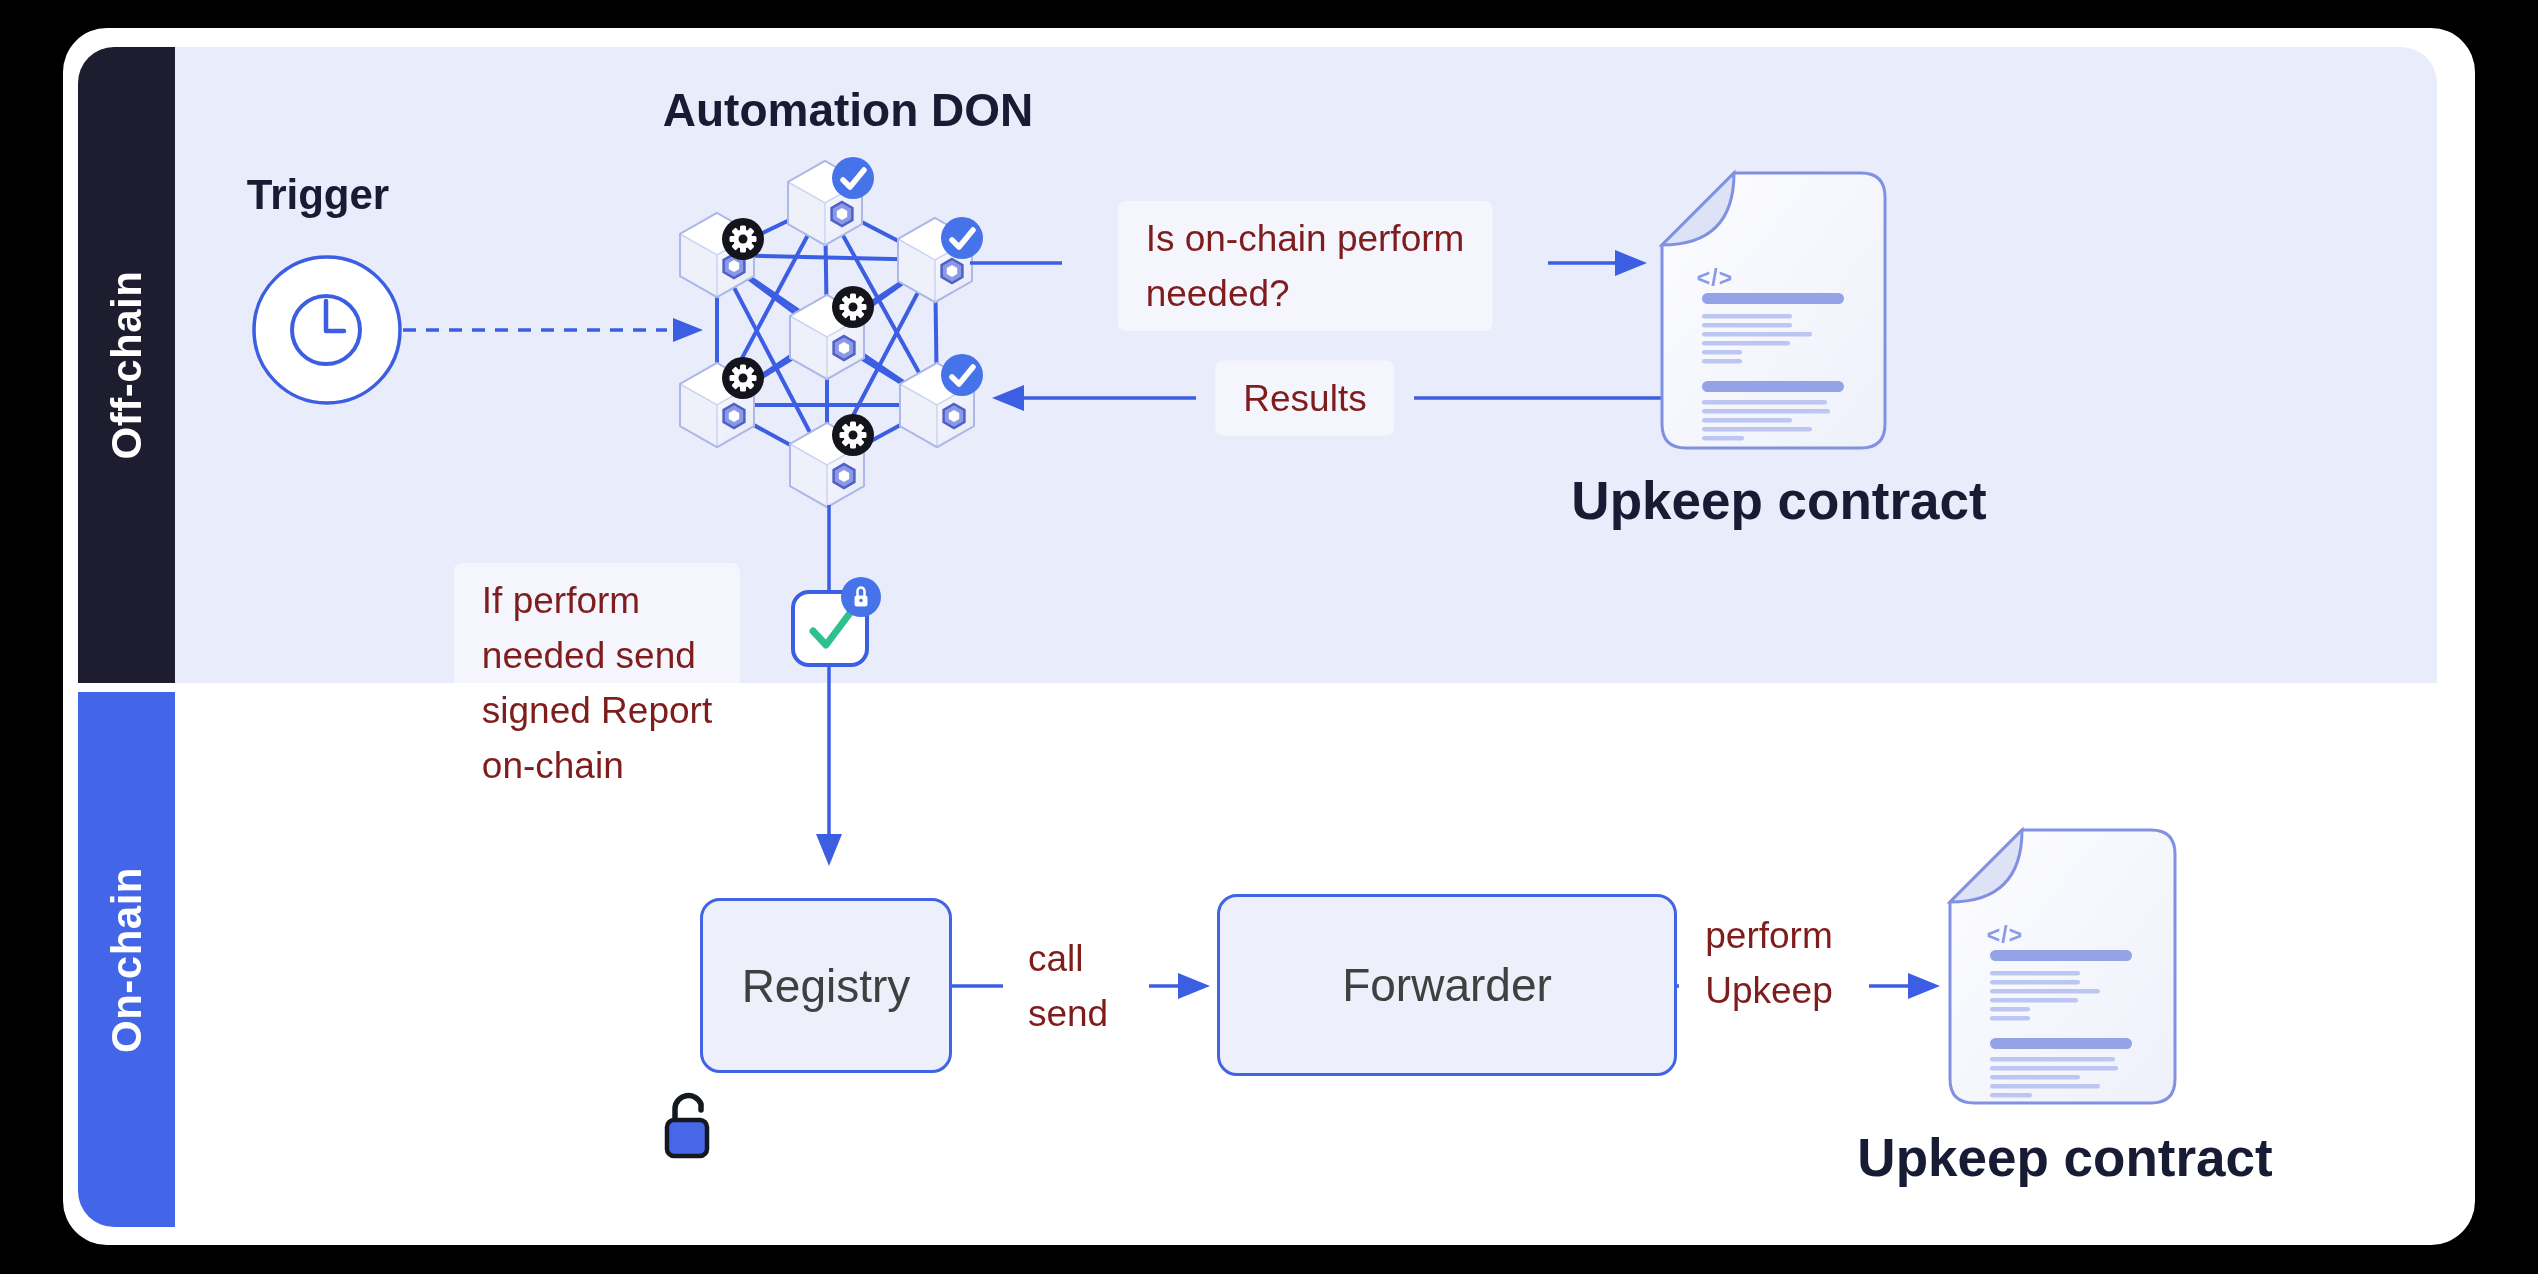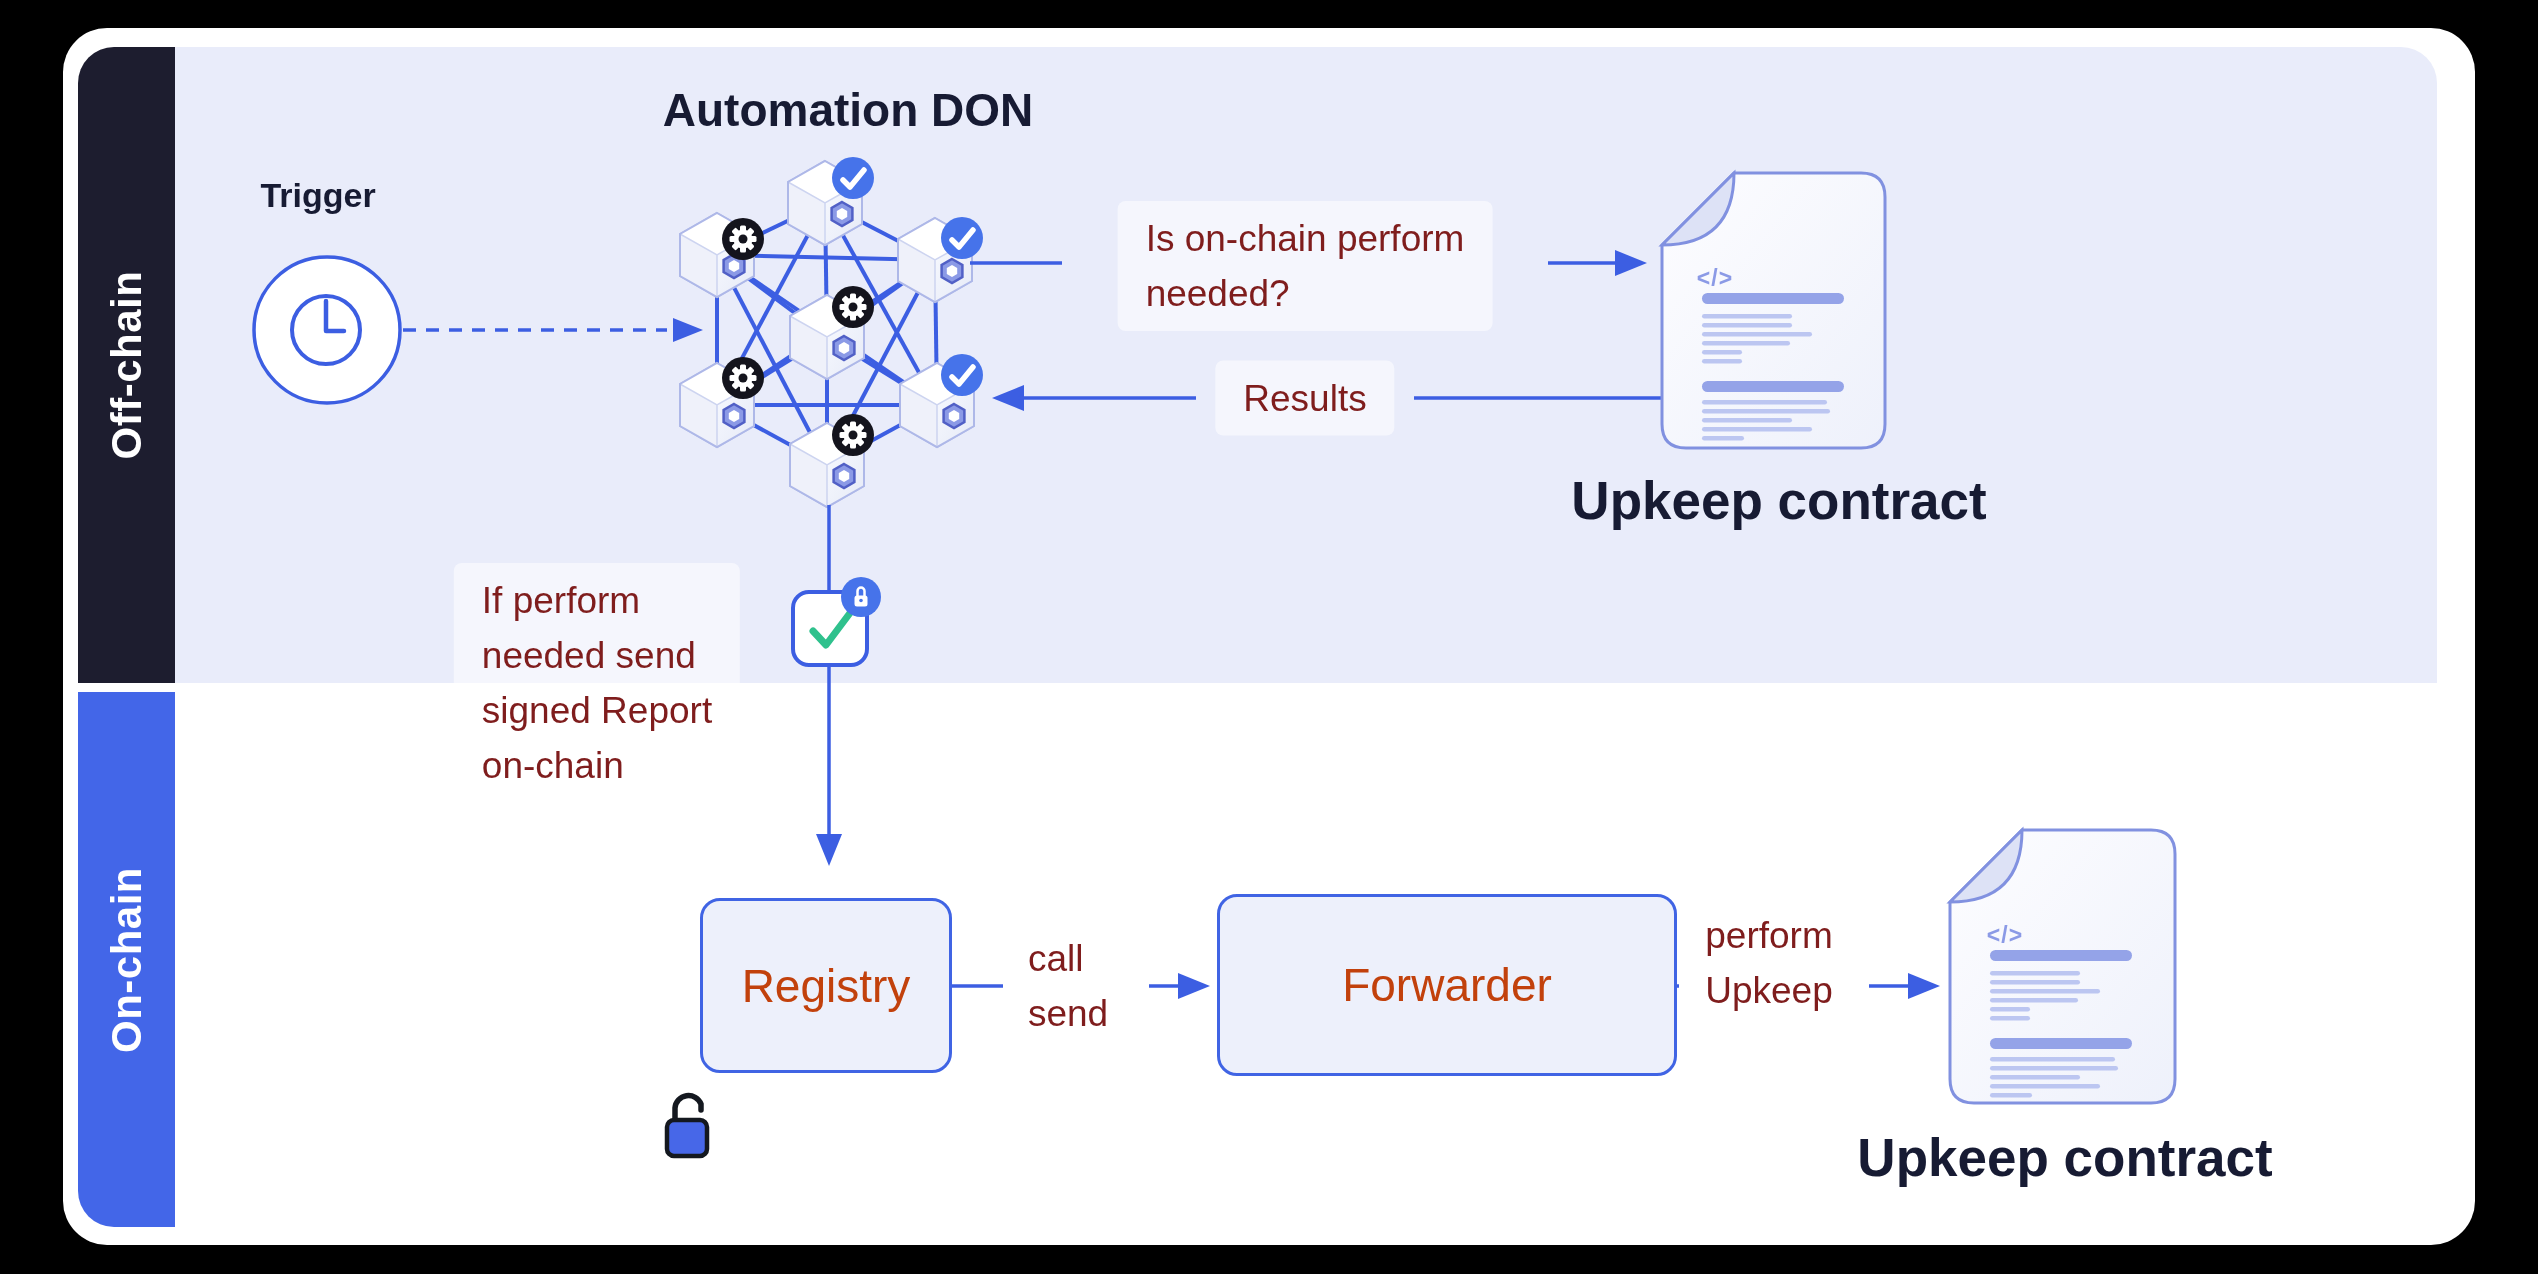--- a/index.html
+++ b/index.html
@@ -13,21 +13,21 @@
   #onbar{left:15px;top:664px;width:97px;height:535px;background:#4366e8;border-radius:0 0 0 36px}
   .vlabel{position:absolute;color:#fff;font-weight:bold;font-size:42px;letter-spacing:.5px;
           transform:translate(-50%,-50%) rotate(-90deg);white-space:nowrap}
   svg.overlay{position:absolute;left:0;top:0}
   .lbl{position:absolute;transform:translate(-50%,-50%);white-space:nowrap;text-align:left}
   .bold{font-weight:bold;color:#171b33;font-size:53px}
   .note{color:#7f1d1d;font-size:37px;line-height:55px;font-weight:400}
   .notebg{background:rgba(255,255,255,.55);border-radius:8px;padding:10px 28px}
   .obox{position:absolute;box-sizing:border-box;background:#edf0fb;border:3px solid #4064e4;
         border-radius:20px;display:flex;align-items:center;justify-content:center;
-        font-size:46px;color:#c2410c}
+        font-size:46px;color:#404040}
   .code{position:absolute;transform:translate(-50%,-50%);color:#8b9ae6;font-weight:bold;
         font-size:23px;letter-spacing:1px}
 </style>
 </head>
 <body>
 
 <div class="card">
 
   <div class="panel" id="lavender"></div>
   <div class="panel" id="offbar"></div>
@@ -212,21 +212,21 @@
 
     <g>
       <path d="M612,1091 V1080 A13.5,13.5 0 0 1 638,1076 V1082" fill="none" stroke="#14181f" stroke-width="5.5" stroke-linecap="round"></path>
       <rect x="604" y="1092" width="40" height="36" rx="7" fill="#4767e8" stroke="#14181f" stroke-width="4.5"></rect>
     </g>
   </svg>
 
   <div class="vlabel" style="left:64px;top:337px">Off-chain</div>
   <div class="vlabel" style="left:64px;top:932px">On-chain</div>
 
-  <div class="lbl bold" style="left:255px;top:167px;font-size:34px">Trigger</div>
+  <div class="lbl bold" style="left:255px;top:167px;font-size:42px">Trigger</div>
 
   <div class="lbl bold" style="left:785px;top:82px;font-size:46px">Automation DON</div>
 
   <div class="lbl note notebg" style="left:1242px;top:238px">
     <div>Is on-chain perform</div>
     <div>needed?</div>
   </div>
 
   <div class="lbl note notebg" style="left:1242px;top:370px">Results</div>
 

